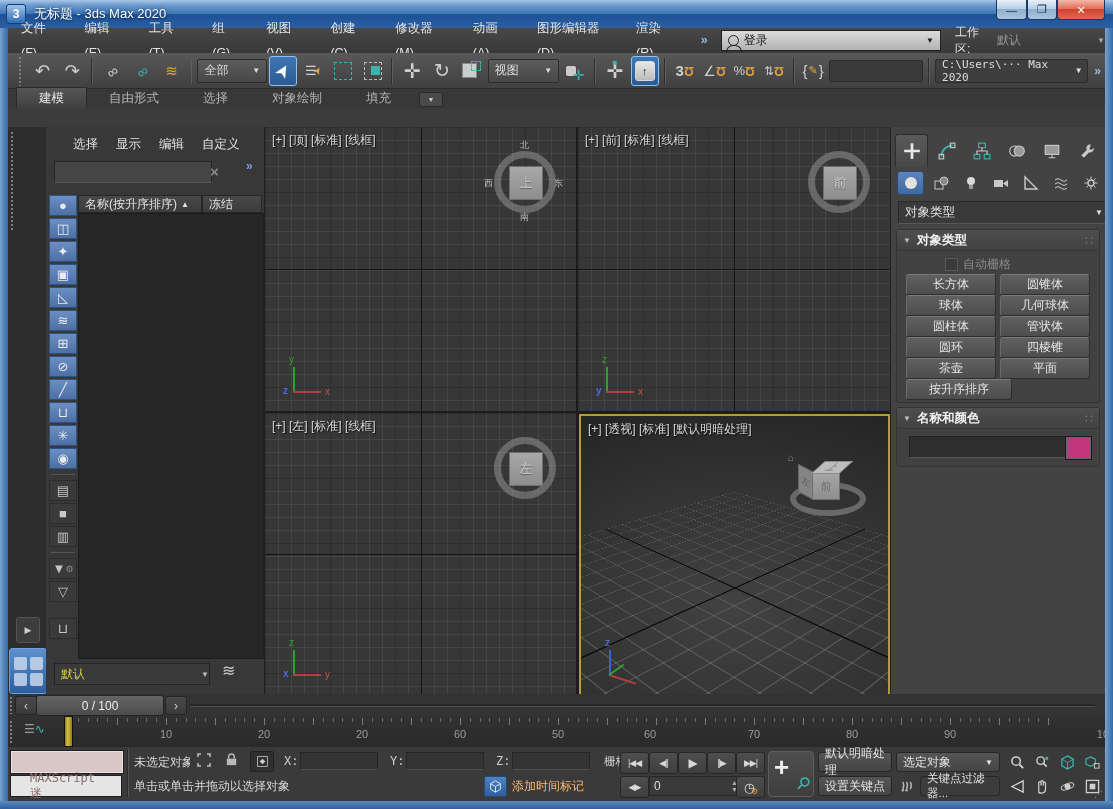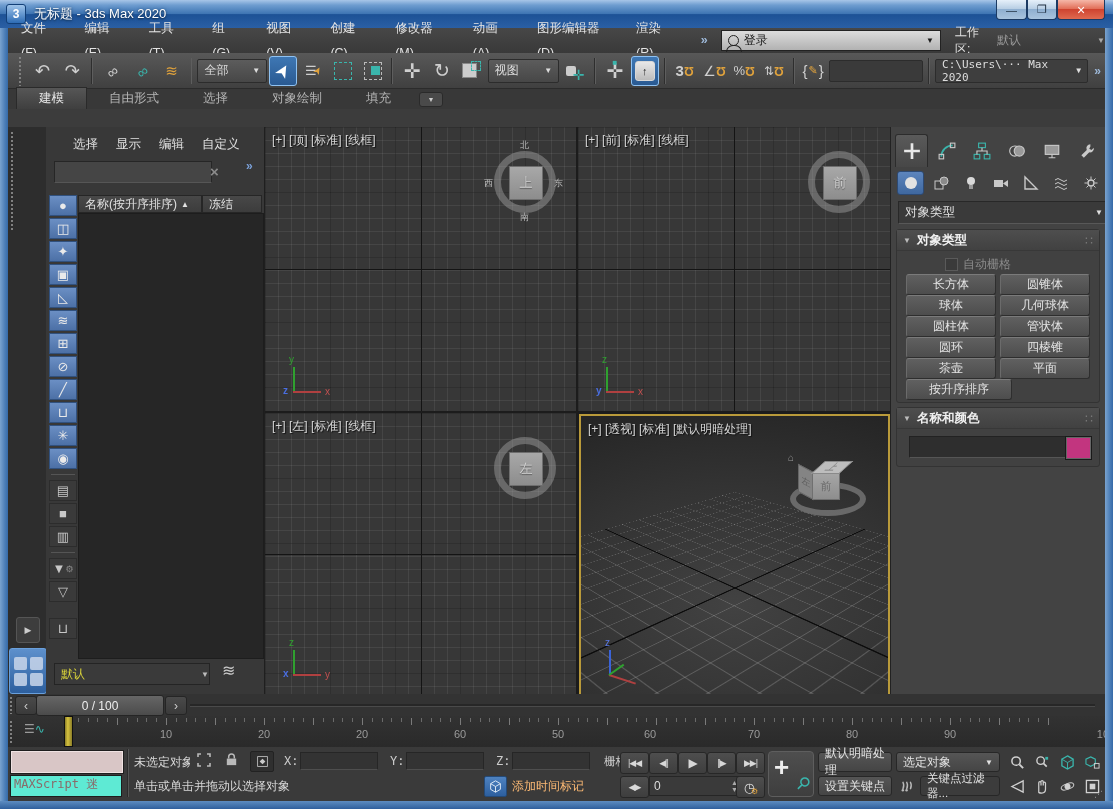--- a/index.html
+++ b/index.html
@@ -129,21 +129,21 @@
   .tl-handle{position:absolute;left:28px;top:1px;width:126px;height:19px;background:linear-gradient(#666,#4b4b4b);border:1px solid #252525;border-radius:3px;
     color:#eee;display:flex;align-items:center;justify-content:center;font-size:12px;}
   #trackbar{left:8px;top:716px;width:1097px;height:31px;background:linear-gradient(#323232,#2a2a2a);border-bottom:1px solid #1e1e1e;}
   .tick{position:absolute;top:2px;width:1px;height:4px;background:#6a6a6a;}
   .tick.t5{height:7px;background:#7a7a7a;}
   .tlabel{position:absolute;top:12px;transform:translateX(-50%);color:#9a9a9a;font-size:11px;}
   .timeslider{position:absolute;top:0;width:9px;height:31px;background:linear-gradient(90deg,#8a7d28,#d6c23e 40%,#8a7d28);border:1px solid #101010;box-sizing:border-box;}
   
   #statusbar{left:8px;top:747px;width:1097px;height:54px;background:#3a3a3a;}
   .lst-top{background:#d9c6c6;border:1px solid #1e1e1e;box-shadow:inset 0 0 0 1px #efe2e2;}
-  .lst-bot{background:#5eead4;border:1px solid #1e1e1e;color:#8a6a6a;font-family:"DejaVu Sans Mono",monospace;font-size:12px;display:flex;padding:0 3px;box-sizing:border-box;}
+  .lst-bot{background:#e5e5e5;border:1px solid #1e1e1e;color:#8a6a6a;font-family:"DejaVu Sans Mono",monospace;font-size:12px;display:flex;align-items:center;padding:0 19px;box-sizing:border-box;}
   .xyzfield{background:#333;border:1px solid #262626;border-bottom-color:#4e4e4e;height:16px;}
   .sb-ico{display:flex;align-items:center;justify-content:center;color:#b9b9b9;}
   .pbtn{position:absolute;height:20px;background:linear-gradient(#4e4e4e,#3e3e3e);border:1px solid #272727;border-radius:3px;color:#d8d8d8;
     display:flex;align-items:center;justify-content:center;font-size:9px;letter-spacing:-1px;}
   .kbtn{position:absolute;height:20px;background:linear-gradient(#555,#454545);border:1px solid #272727;border-radius:3px;color:#e2e2e2;
     display:flex;align-items:center;justify-content:center;font-size:12px;padding:0 6px;box-sizing:border-box;}
   .navbtn{position:absolute;width:23px;height:20px;display:flex;align-items:center;justify-content:center;color:#d8d8d8;}
   .framefield{background:#3a3a3a;border:1px solid #262626;color:#ddd;display:flex;align-items:center;padding:0 4px;}
   svg{display:block;}
 </style>

